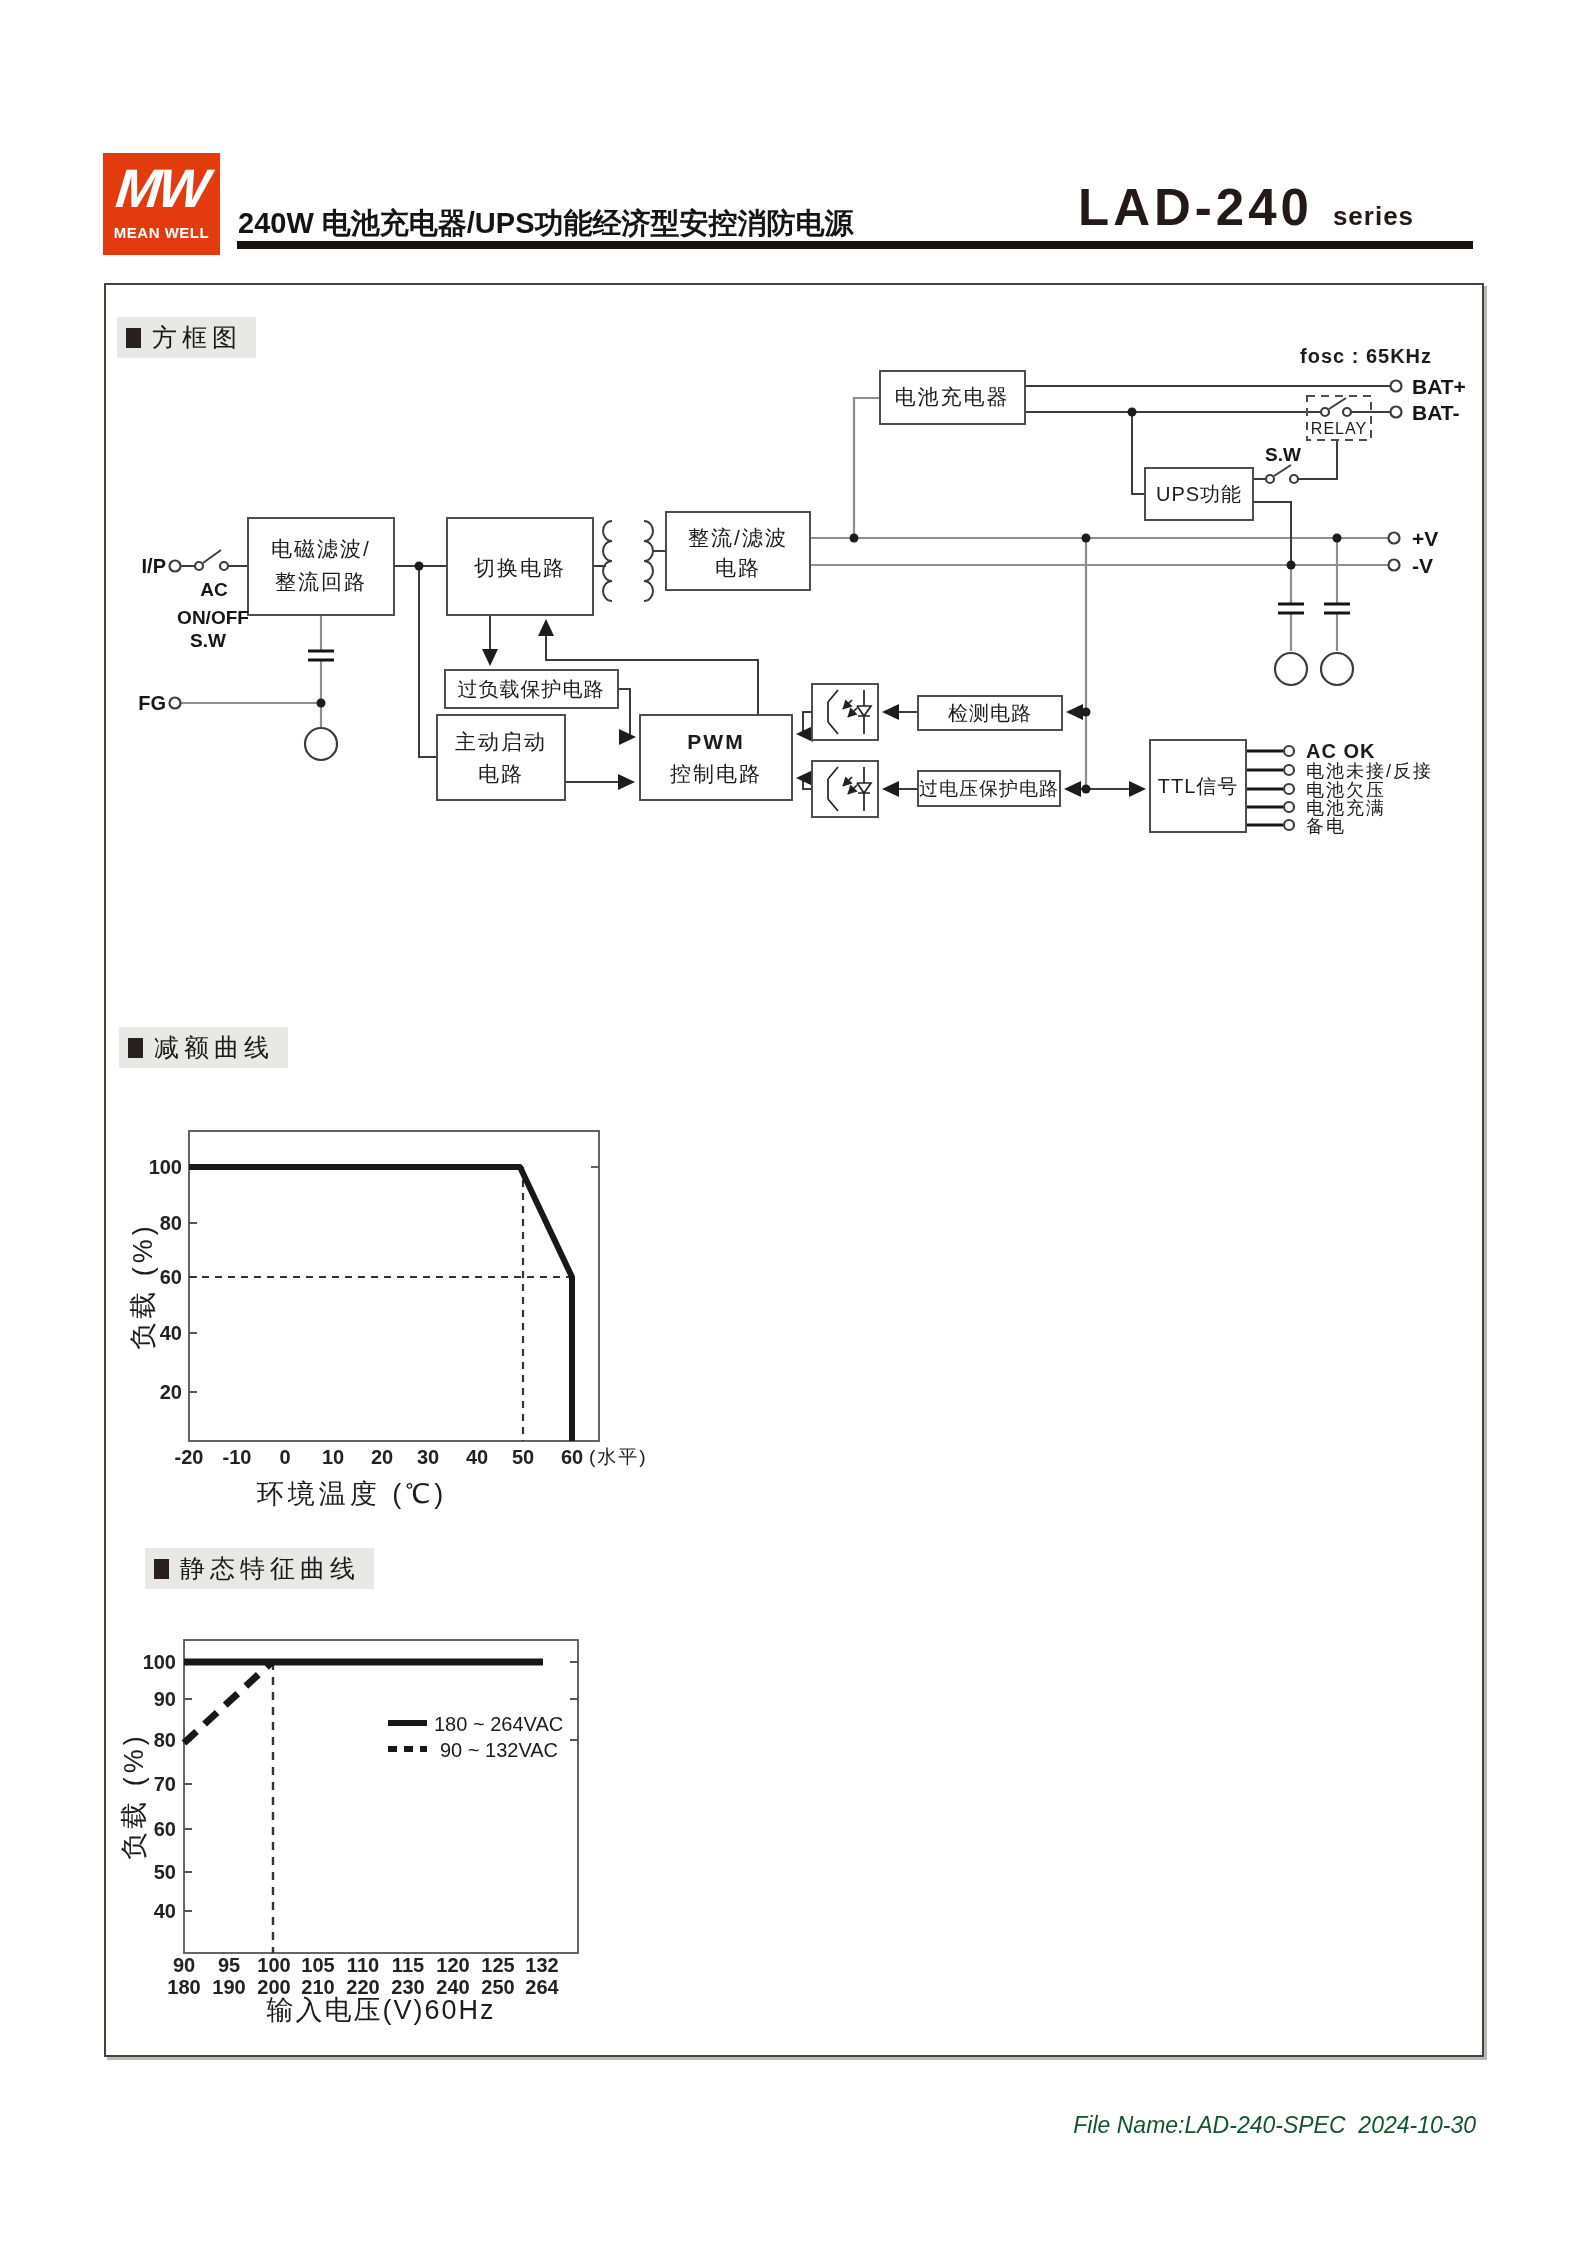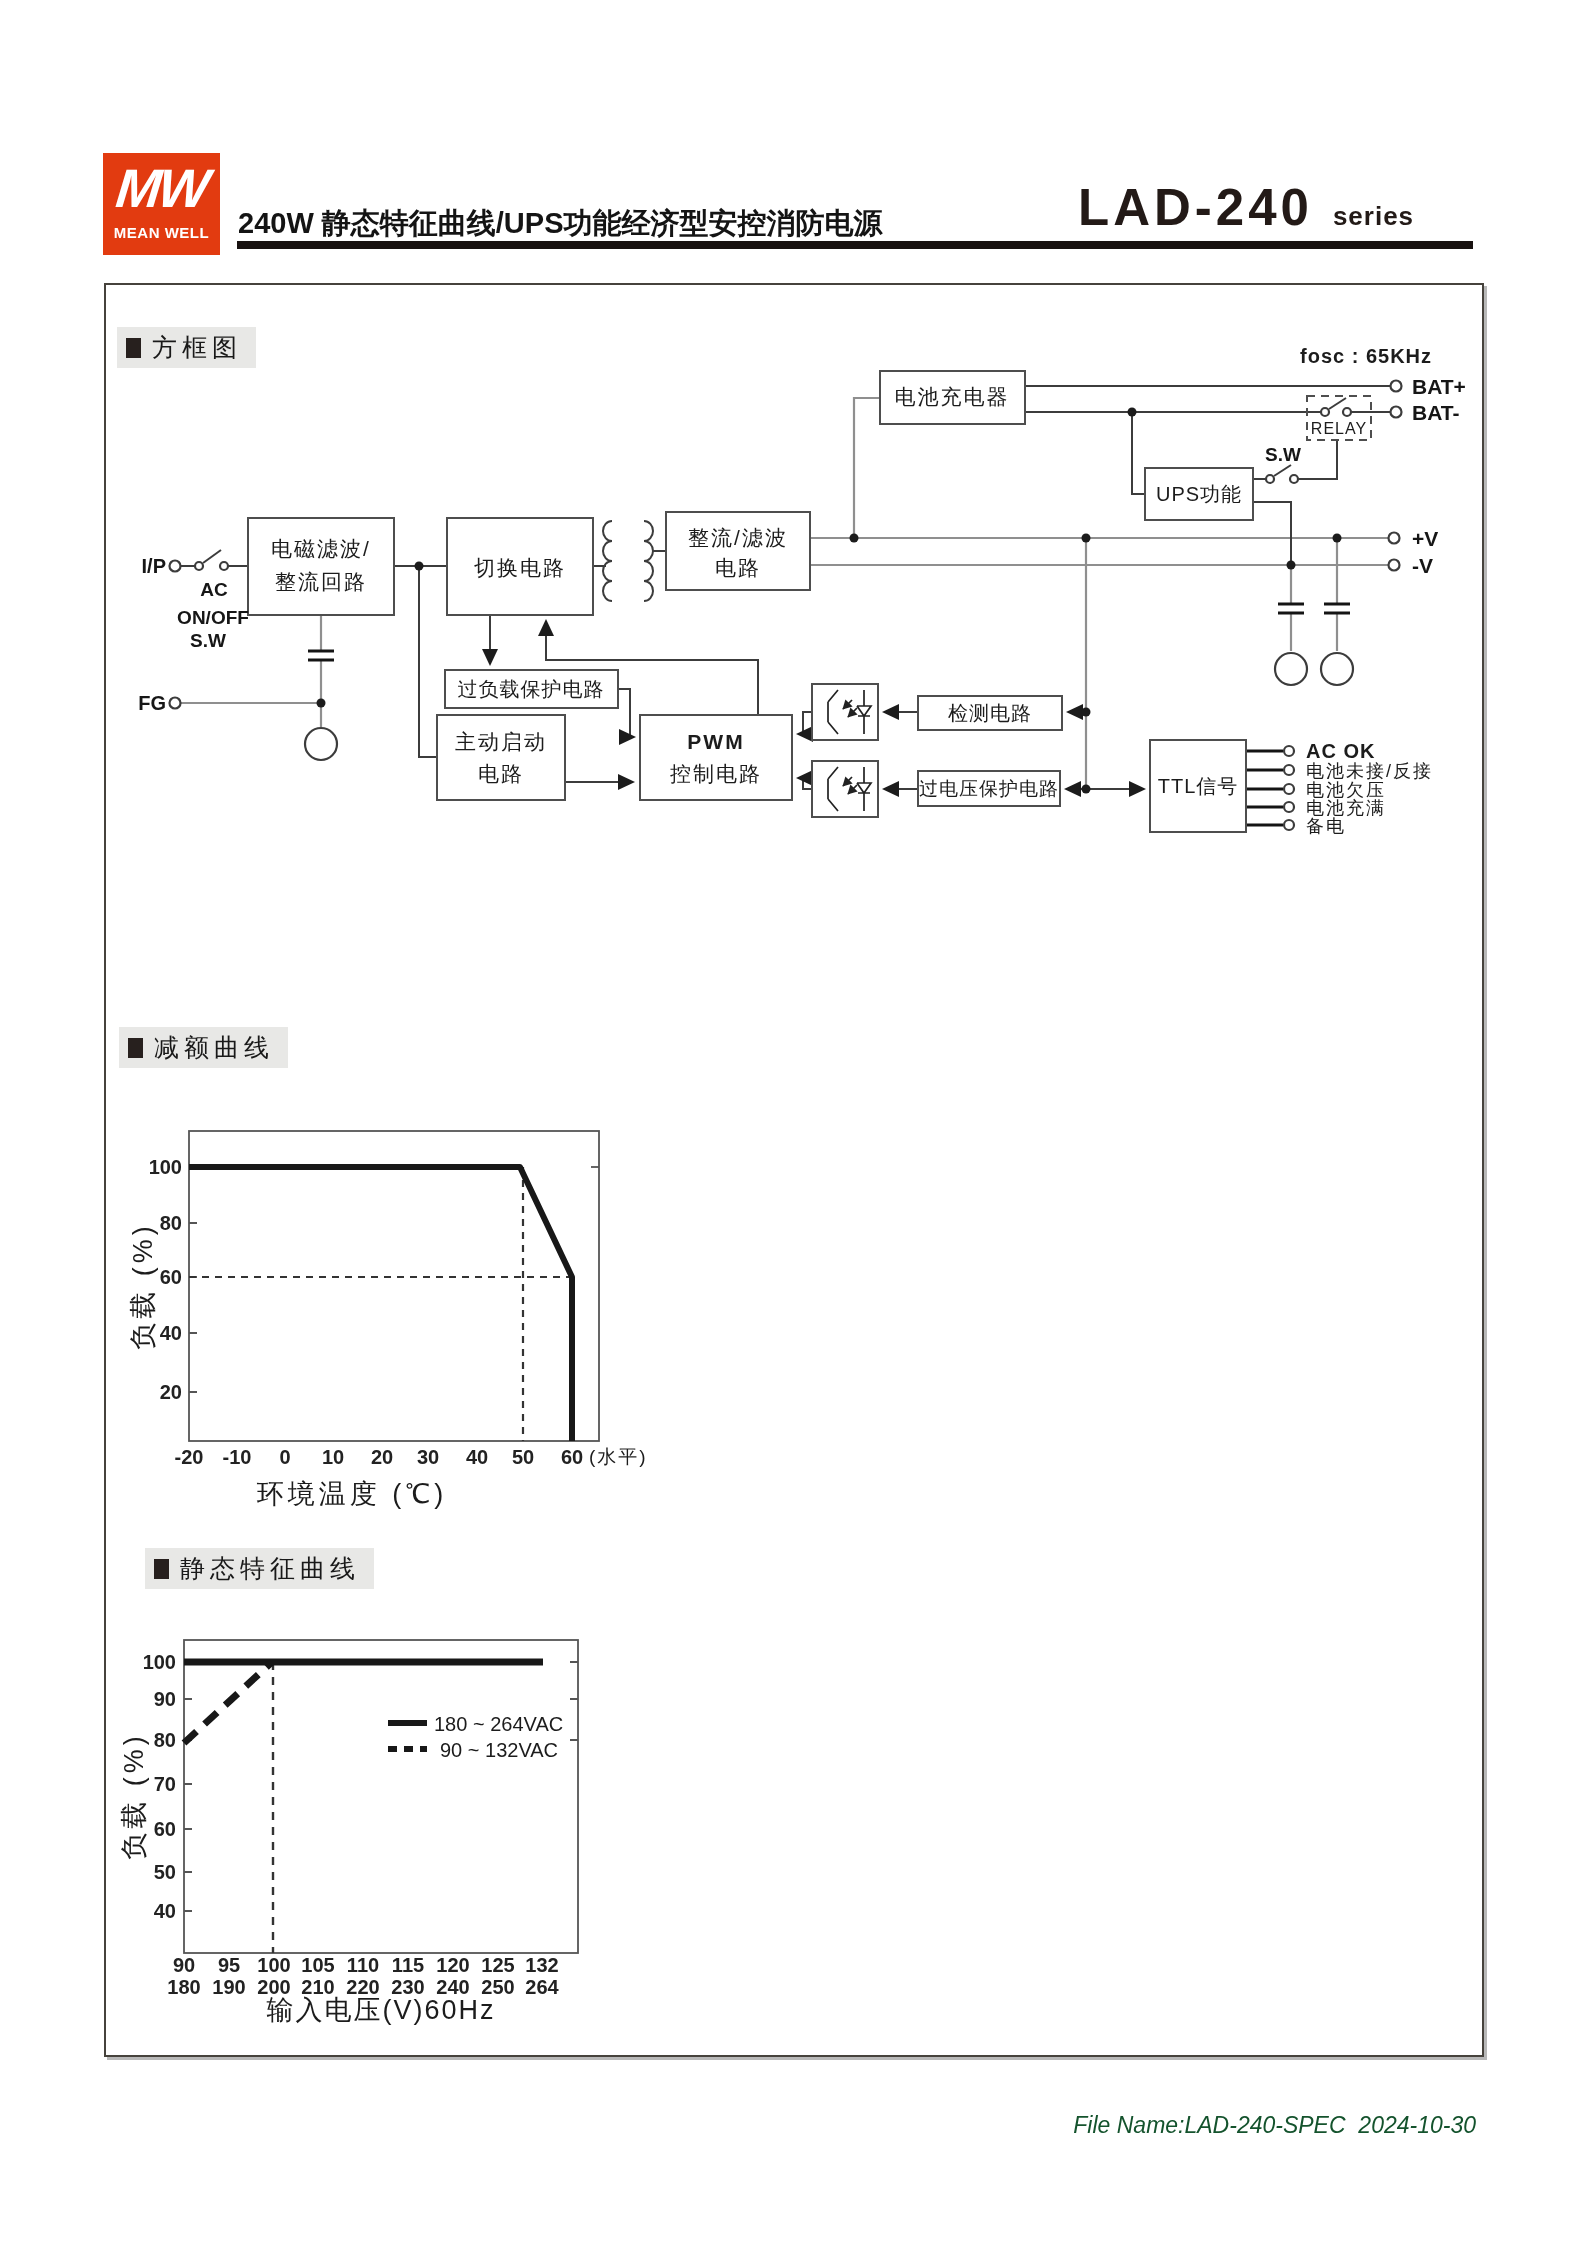--- a/index.html
+++ b/index.html
@@ -58,30 +58,30 @@
 </style>
 </head>
 <body>
 
 <div class="page">
 
   <div class="abs logo">
     <div class="mw">MW</div>
     <div class="brand">MEAN WELL</div>
   </div>
-  <div class="abs doc-title">240W 静态特征曲线/UPS功能经济型安控消防电源</div>
+  <div class="abs doc-title">240W 电池充电器/UPS功能经济型安控消防电源</div>
   <div class="abs model-row">
     <span class="model">LAD-240</span>
     <span class="series">series</span>
   </div>
   <div class="abs title-rule"></div>
 
   <div class="abs content-box"></div>
 
-  <div class="sec" style="left:117px;top:327px;">
+  <div class="sec" style="left:117px;top:317px;">
     <span class="sq"></span>
     <span>方框图</span>
   </div>
   <div class="sec" style="left:119px;top:1027px;">
     <span class="sq"></span>
     <span>减额曲线</span>
   </div>
   <div class="sec" style="left:117px;top:1548px;margin-left:28px;">
     <span class="sq"></span>
     <span>静态特征曲线</span>

